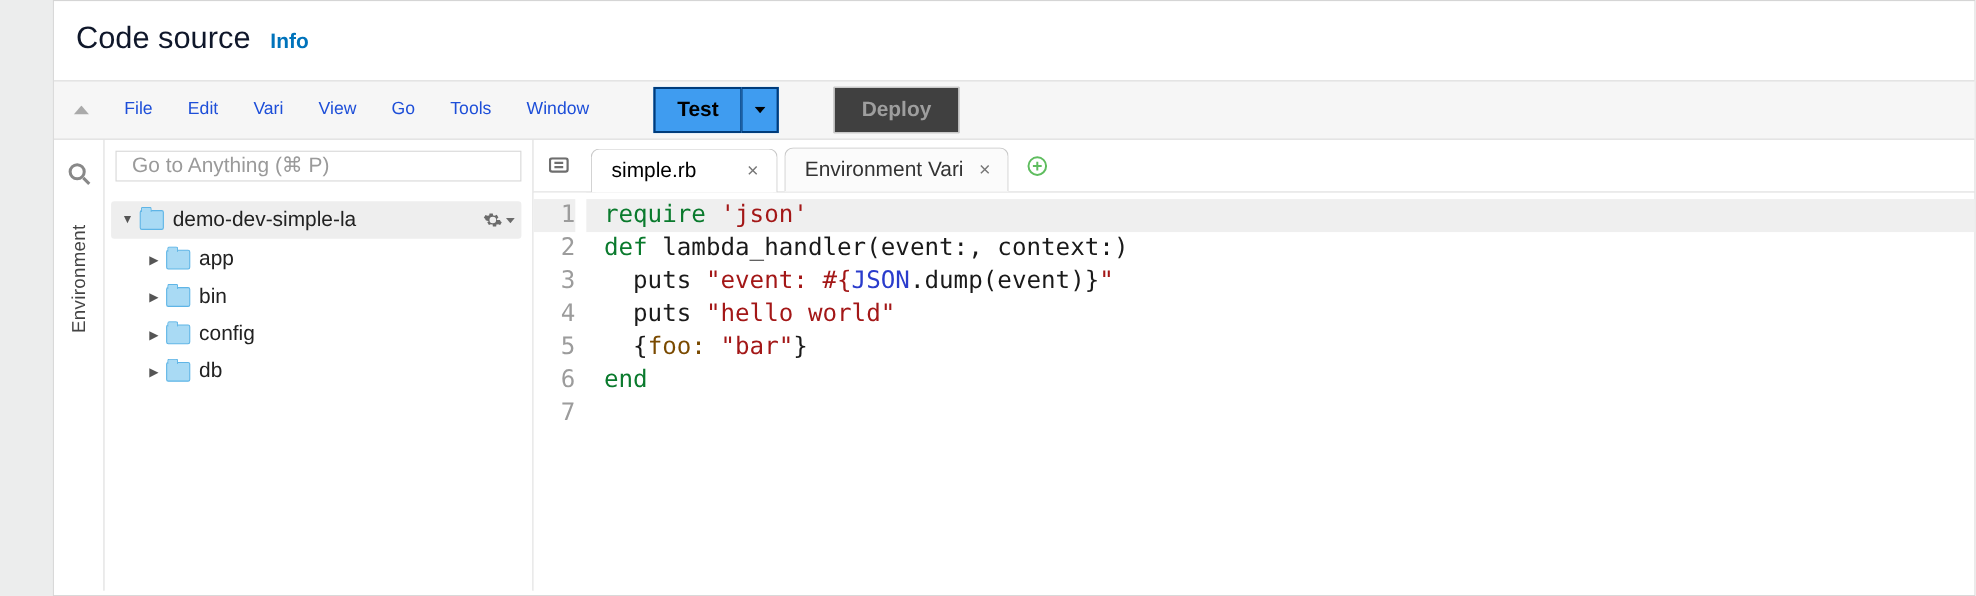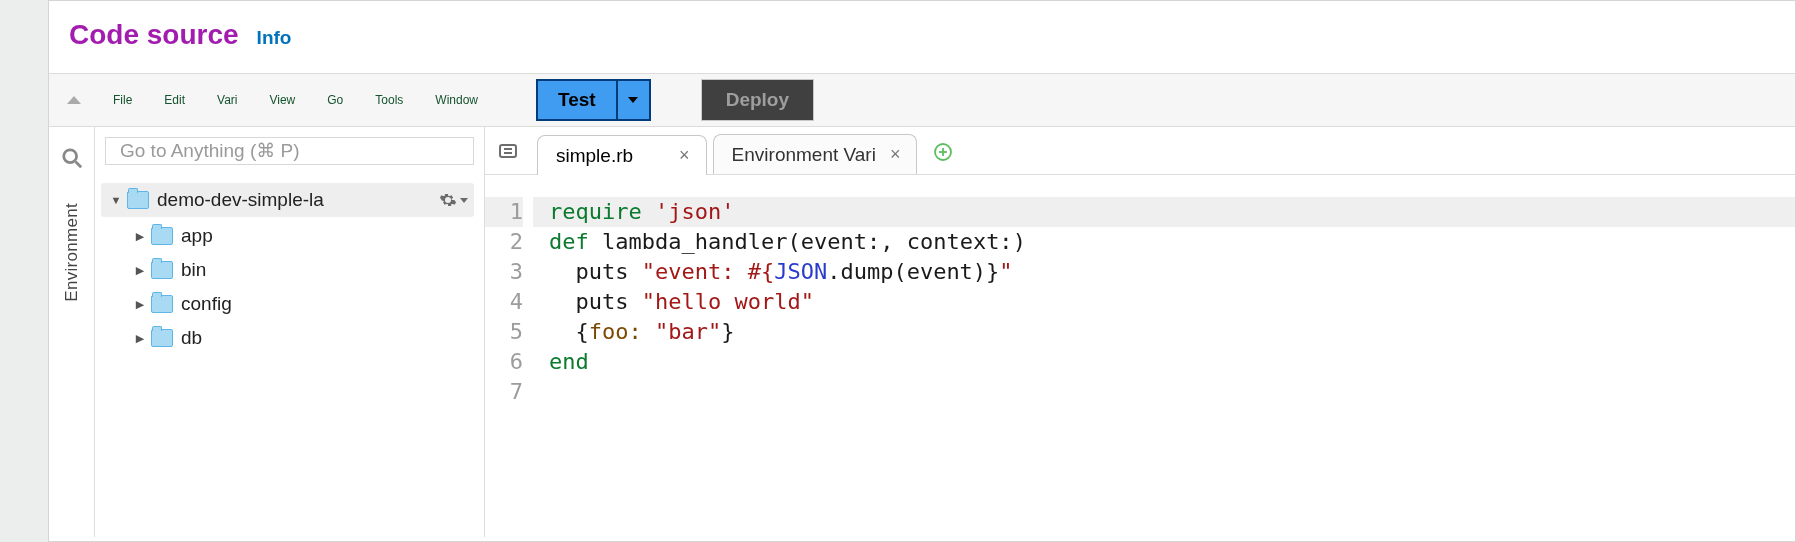--- a/index.html
+++ b/index.html
@@ -1,24 +1,24 @@
 <!DOCTYPE html>
 <html><head>
 <meta charset="utf-8">
 <style>
 * { margin: 0; padding: 0; box-sizing: border-box; }
 body { font-family: -apple-system, BlinkMacSystemFont, "Segoe UI", Arial, sans-serif; background: #eceded; width: 1796px; height: 542px; overflow: hidden; }
 .panel { background: #fff; margin: 0 0 0 48px; height: 542px; border: 1px solid #d5d5d5; }
 .header { padding: 18px 20px 22px 20px; display: flex; align-items: baseline; gap: 18px; }
-.header h1 { font-size: 28px; font-weight: 700; color: #a21caf; }
+.header h1 { font-size: 28px; font-weight: 400; color: #0f172a; }
 .header a { font-size: 19px; font-weight: 600; color: #0073bb; text-decoration: none; }
 .menubar { background: #f6f6f6; border-top: 1px solid #dcdcdc; border-bottom: 1px solid #dcdcdc; height: 54px; display: flex; align-items: center; padding: 0 14px; gap: 28px; }
 .collapse-caret { color: #999; font-size: 12px; padding: 4px; }
 .menu-items { display: flex; gap: 32px; }
-.menu-item { font-size: 12px; color: #14532d; cursor: pointer; }
+.menu-item { font-size: 16px; color: #1d4ed8; cursor: pointer; }
 .btn-group { display: flex; margin-left: 30px; }
 .btn-test { background: #3f9cf0; border: 2px solid #003b7a; color: #000; font-weight: 700; font-size: 19px; height: 42px; padding: 0 20px; display: flex; align-items: center; cursor: pointer; border-right: 1px solid #003b7a; }
 .btn-test-caret { background: #3f9cf0; border: 2px solid #003b7a; border-left: 1px solid #003b7a; height: 42px; width: 34px; display: flex; align-items: center; justify-content: center; cursor: pointer; }
 .btn-test-caret svg { width: 10px; height: 6px; }
 .btn-deploy { background: #404040; border: 1px solid #c8c8c8; color: #9e9e9e; font-weight: 700; font-size: 19px; height: 42px; padding: 0 24px; margin-left: 22px; cursor: pointer; }
 .workspace { display: flex; height: calc(100% - 54px - 76px); }
 .left-rail { width: 46px; border-right: 1px solid #dcdcdc; display: flex; flex-direction: column; align-items: center; padding-top: 14px; }
 .search-icon { color: #888; padding: 6px; }
 .vertical-tab { writing-mode: vertical-rl; transform: rotate(180deg); font-size: 17px; color: #444; margin-top: 18px; padding: 6px 2px; letter-spacing: 0.3px; }
 .sidebar { width: 390px; border-right: 1px solid #dcdcdc; display: flex; flex-direction: column; }
@@ -29,21 +29,21 @@
 .tree-row { display: flex; align-items: center; height: 34px; font-size: 19px; color: #222; cursor: pointer; padding-right: 6px; }
 .tree-row.root { background: #eeeeee; border-radius: 3px; margin: 4px 8px 2px 0; padding-left: 6px; }
 .tree-row .toggle { width: 18px; font-size: 11px; color: #555; text-align: center; }
 .tree-row .toggle.open { transform: none; }
 .tree-row .folder { width: 22px; height: 18px; background: #a9daf4; border: 1px solid #5fb5e6; border-radius: 2px; margin: 0 8px 0 2px; position: relative; }
 .tree-row .folder::before { content: ""; position: absolute; top: -4px; left: 0; width: 8px; height: 4px; background: #a9daf4; border: 1px solid #5fb5e6; border-bottom: none; border-radius: 2px 2px 0 0; }
 .tree-row.root .label { flex: 1; overflow: hidden; white-space: nowrap; }
 .tree-row .label { flex: 1; }
 .tree-child { padding-left: 30px; }
 .gear-wrap { display: flex; align-items: center; color: #6b6b6b; gap: 3px; margin-left: 8px; }
-.editor-pane { flex: 1; display: flex; flex-direction: column; min-width: 0; gap: 16px; }
+.editor-pane { flex: 1; display: flex; flex-direction: column; min-width: 0; }
 .tabstrip { height: 48px; border-bottom: 1px solid #dcdcdc; display: flex; align-items: flex-end; padding-left: 8px; gap: 6px; }
 .tab-prefix { padding: 0 10px 10px 6px; color: #6e6e6e; }
 .tab { height: 40px; border: 1px solid #c8c8c8; border-bottom: none; border-radius: 8px 8px 0 0; display: flex; align-items: center; padding: 0 10px 0 18px; font-size: 19px; background: #fff; cursor: pointer; min-width: 0; }
 .tab.active { background: #fff; position: relative; top: 1px; }
 .tab.inactive { background: #fbfbfb; margin-top: 36px; }
 .tab .tab-label { margin-right: 40px; white-space: nowrap; overflow: hidden; max-width: 190px; }
 .tab.inactive .tab-label { margin-right: 8px; color: #333; }
 .tab .tab-close { color: #777; font-size: 18px; padding: 2px 6px; }
 .tab-add { margin: 0 0 8px 10px; color: #5fbd5f; }
 .code-area { flex: 1; display: flex; font-family: Menlo, Consolas, monospace; font-size: 22px; line-height: 30px; overflow: hidden; }

